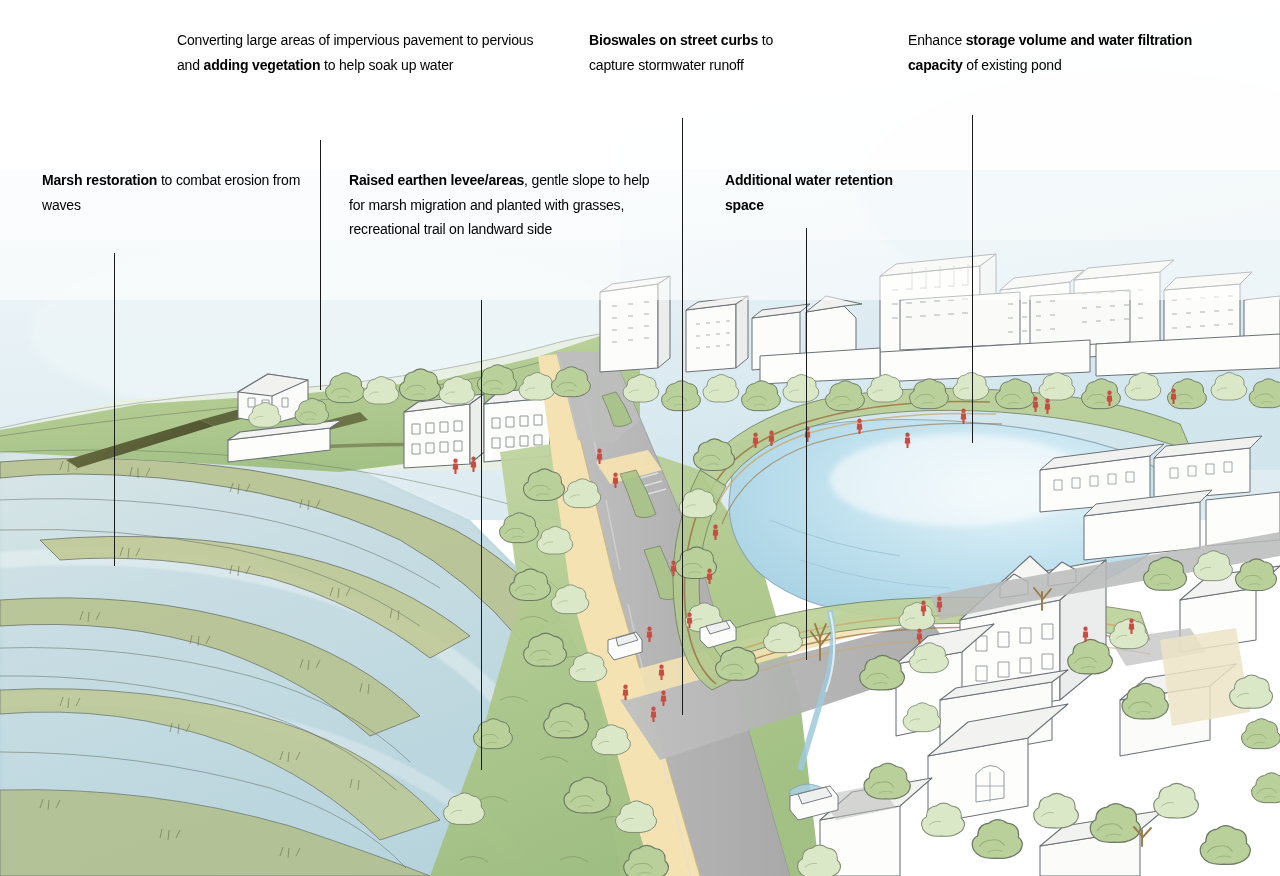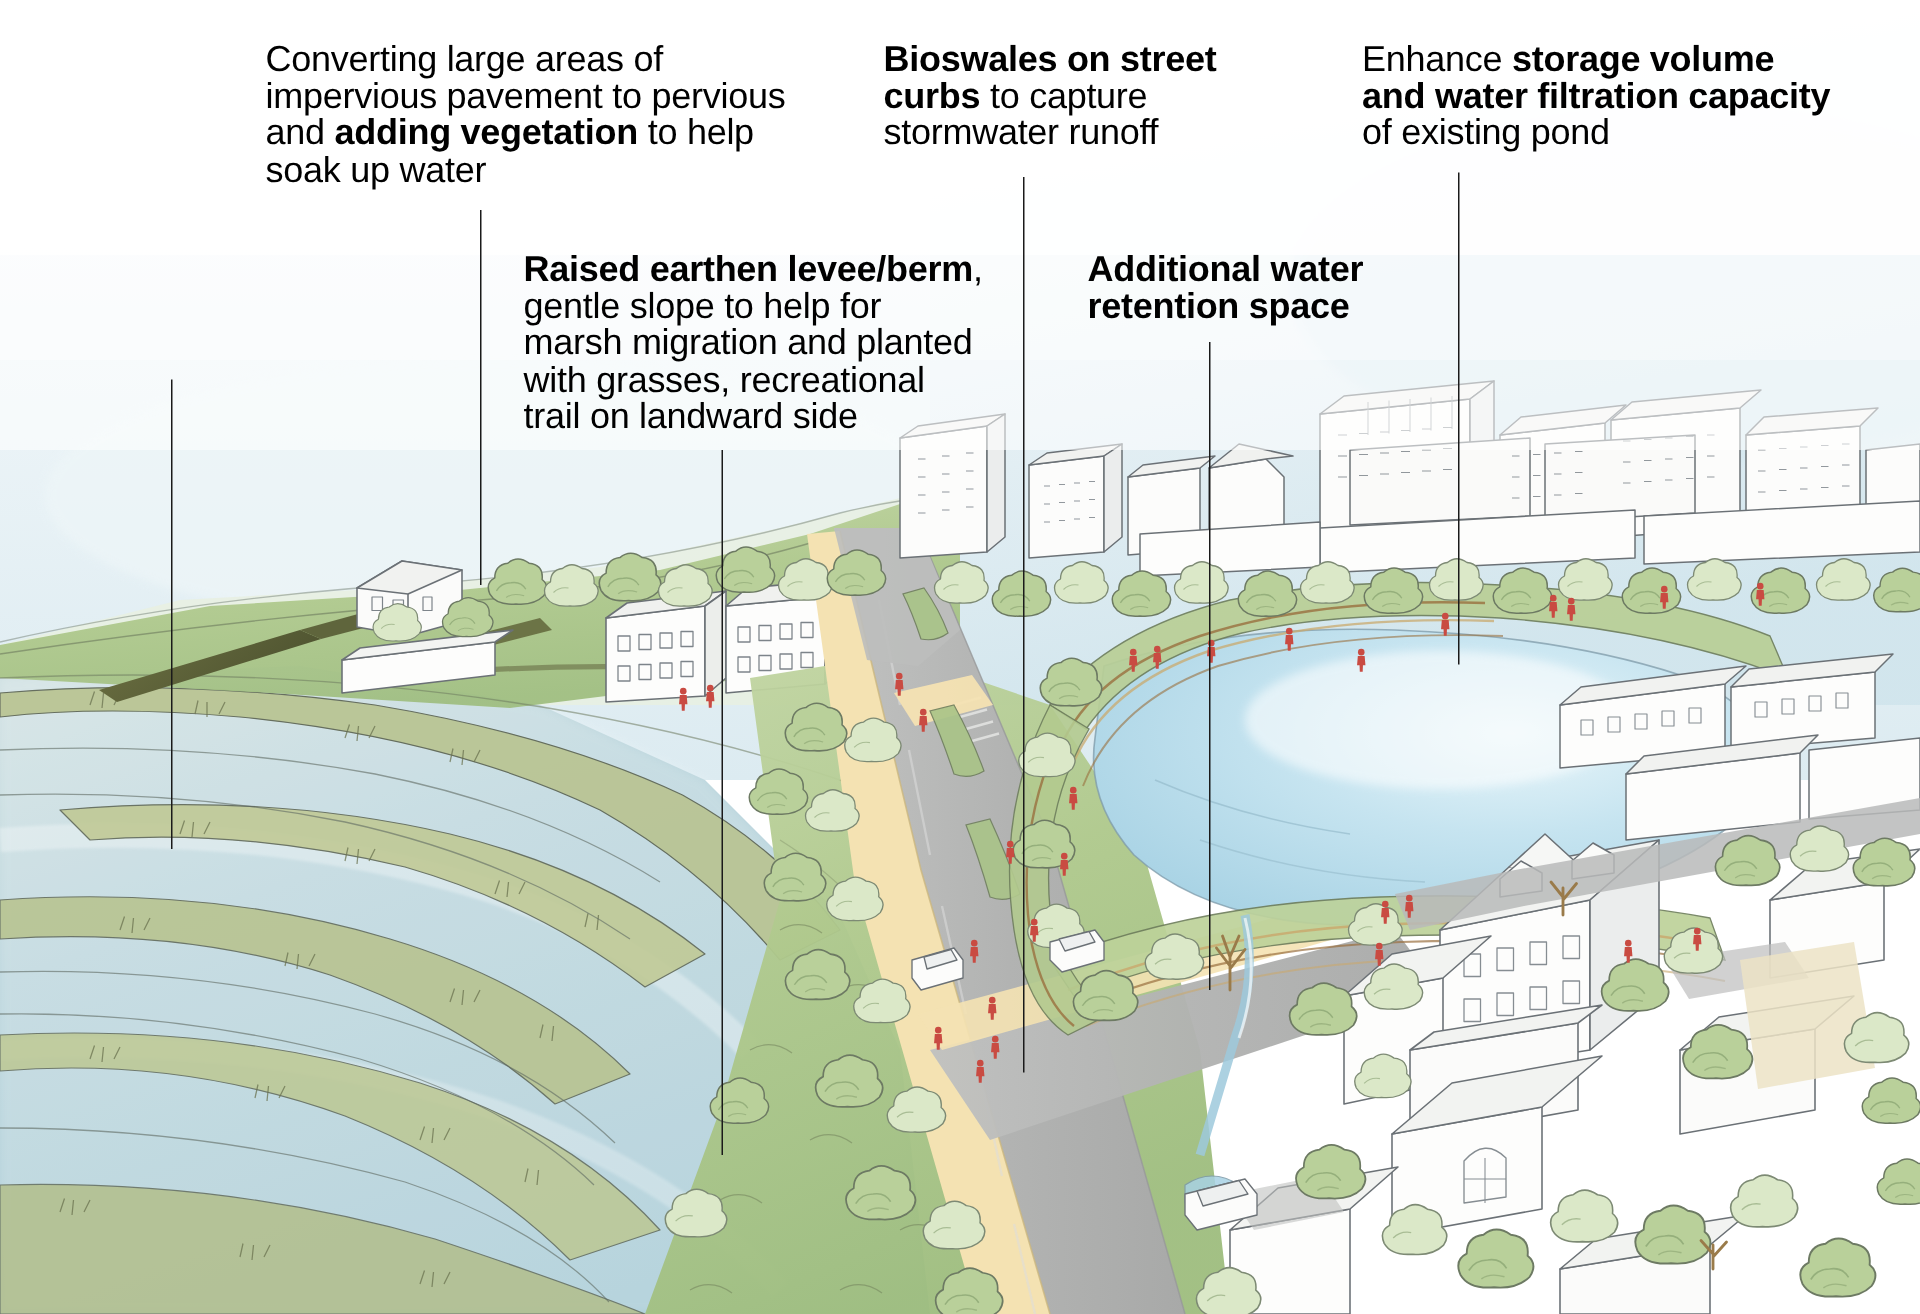--- a/index.html
+++ b/index.html
@@ -34,21 +34,21 @@
     left: 0; top: 0;
     width: 1280px; height: 876px;
     pointer-events: none;
   }
   .callout {
     position: absolute;
     pointer-events: auto;
   }
   .callout-text {
     font-family: "Liberation Sans", sans-serif;
-    font-size: 24px;
+    font-size: 14px;
     line-height: 24.5px;
     color: #000000;
     letter-spacing: -0.18px;
     text-rendering: optimizeLegibility;
   }
   .callout-text b { font-weight: 700; }
   .leader {
     position: absolute;
     width: 0;
     border-left: 1.7px solid #1a1a1a;
@@ -573,30 +573,35 @@
     <div class="leader" id="ld0" style="left: 114px; top: 253px; height: 313px;"></div>
     <div class="leader" id="ld1" style="left: 320px; top: 140px; height: 250px;"></div>
     <div class="leader" id="ld2" style="left: 481px; top: 300px; height: 470px;"></div>
     <div class="leader" id="ld3" style="left: 682px; top: 118px; height: 597px;"></div>
     <div class="leader" id="ld4" style="left: 806px; top: 228px; height: 432px;"></div>
     <div class="leader" id="ld5" style="left: 972px; top: 115px; height: 328px;"></div>
   </div>
 
   <div id="annotations">
 
+    <div class="callout" id="co0" style="left: 42px; top: 168px; width: 300px;">
+      <div class="callout-text">
+        <b>Marsh restoration</b><span> to combat erosion from waves</span>
+      </div>
+    </div>
 
     <div class="callout" id="co1" style="left: 177px; top: 28px; width: 360px;">
       <div class="callout-text">
         <span>Converting large areas of impervious pavement to pervious and </span><b>adding vegetation</b><span> to help soak up water</span>
       </div>
     </div>
 
     <div class="callout" id="co2" style="left: 349px; top: 168px; width: 310px;">
       <div class="callout-text">
-        <b>Raised earthen levee/berm</b><span>, gentle slope to help for marsh migration and planted with grasses, recreational trail on landward side</span>
+        <b>Raised earthen levee/areas</b><span>, gentle slope to help for marsh migration and planted with grasses, recreational trail on landward side</span>
       </div>
     </div>
 
     <div class="callout" id="co4" style="left: 725px; top: 168px; width: 200px;">
       <div class="callout-text">
         <b>Additional water retention space</b><span></span>
       </div>
     </div>
 
     <div class="callout" id="co3" style="left: 589px; top: 28px; width: 225px;">

